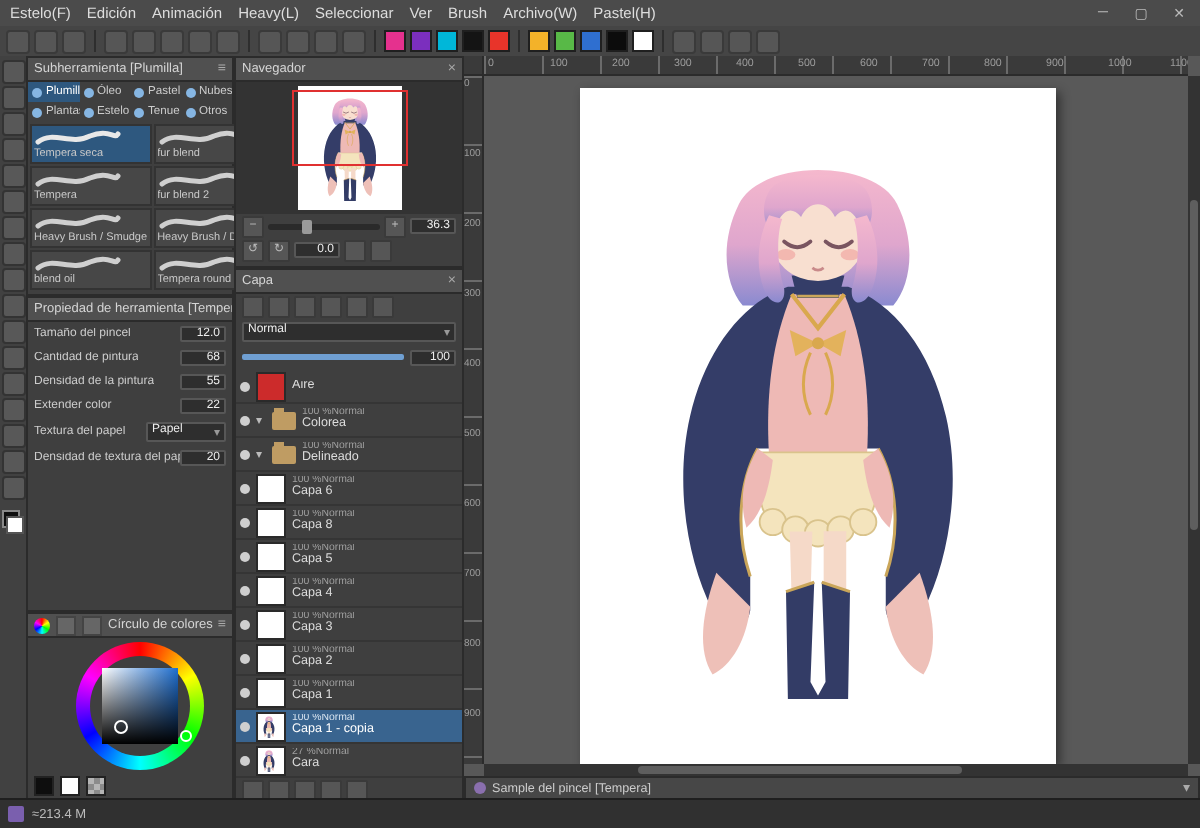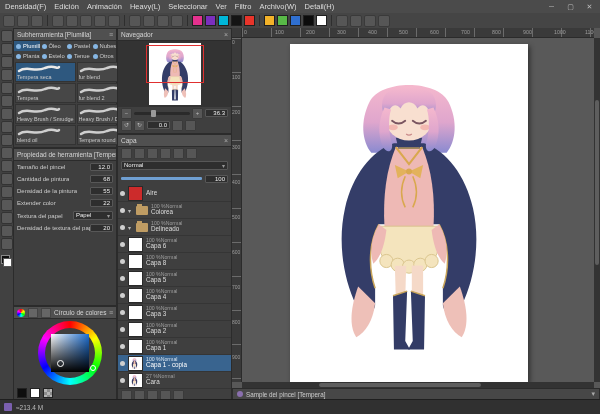--- a/index.html
+++ b/index.html
@@ -164,29 +164,29 @@
       <circle cx="120" cy="126" r="3.2" fill="#d9a84e"></circle>
       <path d="M116,131 C111,142 111,154 116,164" stroke="#d9a84e" stroke-width="1.6" fill="none"></path>
       <path d="M124,131 C129,142 129,154 124,164" stroke="#d9a84e" stroke-width="1.6" fill="none"></path>
     </symbol>
   </defs>
 </svg>
 
 <div class="app">
 
   <header class="menu-bar">
-    <span class="menu-item">Densidad(F)</span>
+    <span class="menu-item">Estelo(F)</span>
     <span class="menu-item">Edición</span>
     <span class="menu-item">Animación</span>
     <span class="menu-item">Heavy(L)</span>
     <span class="menu-item">Seleccionar</span>
     <span class="menu-item">Ver</span>
-    <span class="menu-item">Filtro</span>
+    <span class="menu-item">Brush</span>
     <span class="menu-item">Archivo(W)</span>
-    <span class="menu-item">Detail(H)</span>
+    <span class="menu-item">Pastel(H)</span>
     <span class="menu-spacer"></span>
     <span class="win-btn">─</span>
     <span class="win-btn">▢</span>
     <span class="win-btn">✕</span>
   </header>
 
   <div class="toolbar">
     <span class="tb-icon"></span>
     <span class="tb-icon"></span>
     <span class="tb-icon"></span>

